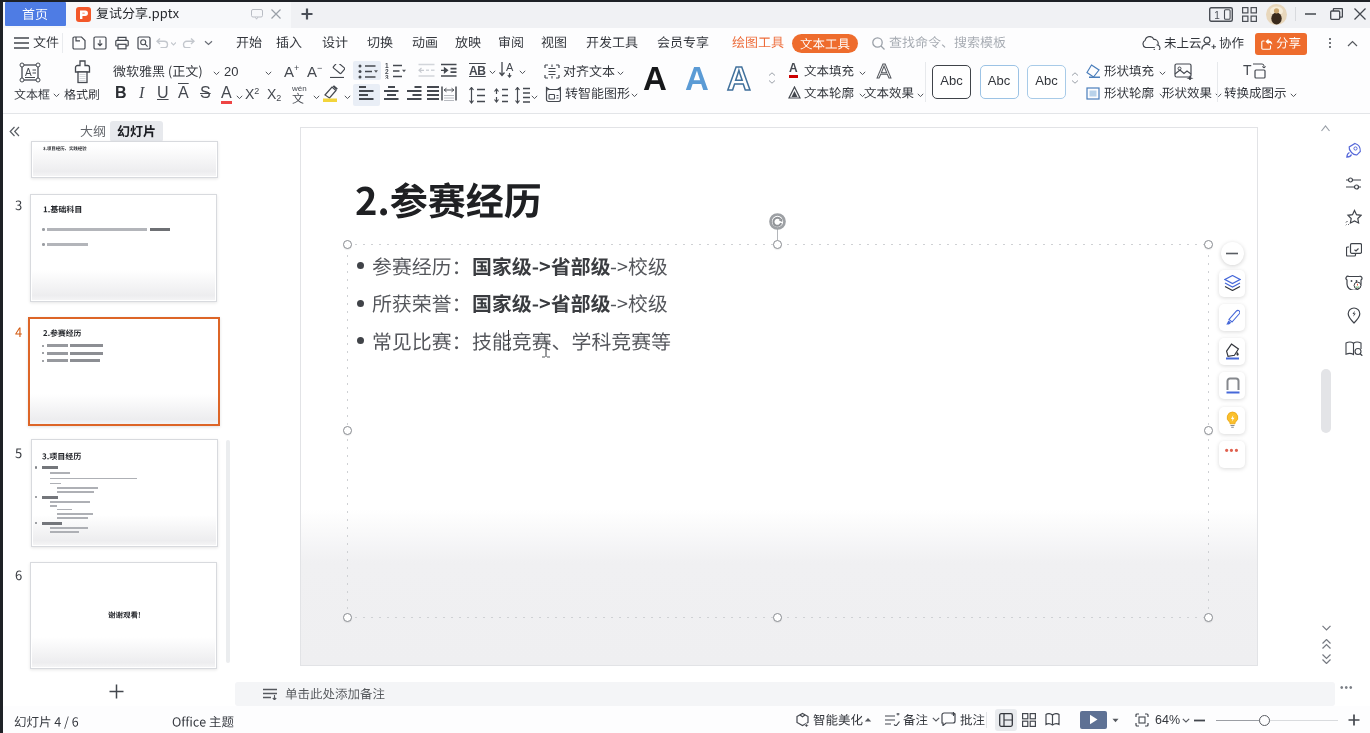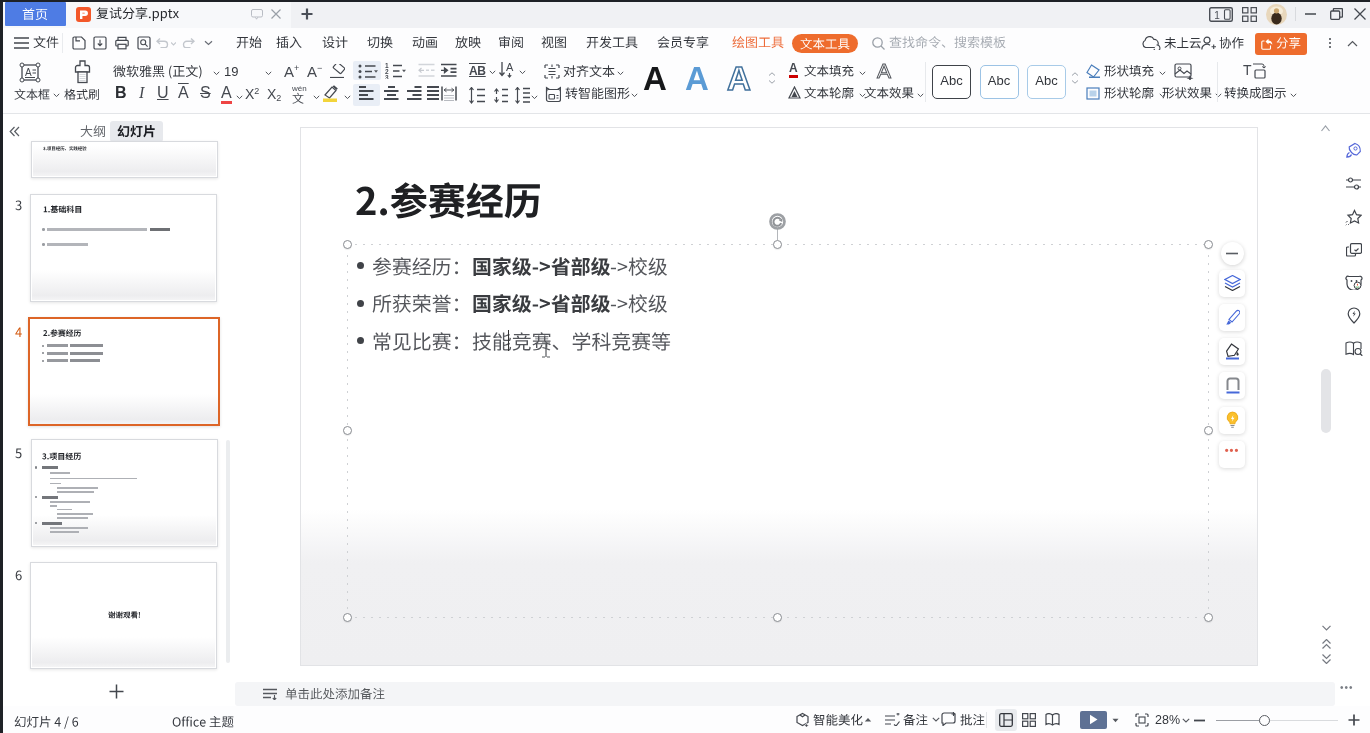--- a/index.html
+++ b/index.html
@@ -190,21 +190,21 @@
 <svg style="position:absolute;left:64.0px;top:85.1px;overflow:visible" width="38.0" height="17.8">
     <path transform="translate(0,13.9)" d="M6.6 -8.8H10V-8H6.6ZM5.5 -3.4H10.6V0.9H9.7V-2.7H6.4V1H5.5ZM5.9 -0.3H10.2V0.4H5.9ZM7 -10.1 7.8 -9.9Q7.5 -9.1 7.1 -8.3Q6.6 -7.6 6.1 -6.9Q5.6 -6.3 5.1 -5.8Q5 -5.9 4.9 -6Q4.7 -6.1 4.6 -6.2Q4.5 -6.3 4.4 -6.4Q5.2 -7.1 5.9 -8Q6.6 -9 7 -10.1ZM9.8 -8.8H9.9L10.1 -8.8L10.7 -8.6Q10.3 -7.4 9.6 -6.5Q9 -5.6 8.2 -4.9Q7.4 -4.2 6.5 -3.6Q5.6 -3.1 4.6 -2.8Q4.5 -2.9 4.4 -3.1Q4.2 -3.4 4.1 -3.5Q5 -3.8 5.9 -4.3Q6.7 -4.7 7.5 -5.4Q8.3 -6 8.9 -6.9Q9.4 -7.7 9.8 -8.6ZM6.6 -8.2Q6.9 -7.3 7.7 -6.5Q8.4 -5.6 9.4 -4.9Q10.4 -4.2 11.7 -3.8Q11.6 -3.7 11.5 -3.6Q11.4 -3.4 11.3 -3.3Q11.2 -3.1 11.2 -3Q9.8 -3.5 8.8 -4.3Q7.8 -5 7 -5.9Q6.3 -6.9 5.9 -7.7ZM0.6 -7.5H4.8V-6.7H0.6ZM2.4 -10.1H3.3V0.9H2.4ZM2.4 -7 3 -6.8Q2.8 -6.1 2.6 -5.3Q2.4 -4.5 2.1 -3.8Q1.8 -3 1.5 -2.4Q1.1 -1.8 0.8 -1.3Q0.7 -1.5 0.6 -1.7Q0.5 -1.9 0.3 -2.1Q0.7 -2.5 1 -3.1Q1.3 -3.6 1.5 -4.3Q1.8 -5 2 -5.6Q2.3 -6.3 2.4 -7ZM3.2 -6.2Q3.3 -6.1 3.6 -5.8Q3.8 -5.5 4 -5.2Q4.3 -4.9 4.5 -4.7Q4.7 -4.4 4.8 -4.3L4.3 -3.6Q4.2 -3.8 4 -4.1Q3.8 -4.4 3.5 -4.7Q3.3 -5 3.1 -5.3Q2.9 -5.6 2.8 -5.8Z M20.5 -9.5 21.1 -10Q21.4 -9.8 21.8 -9.5Q22.1 -9.3 22.4 -9Q22.7 -8.8 22.9 -8.5L22.2 -8Q22.1 -8.2 21.8 -8.5Q21.5 -8.7 21.2 -9Q20.8 -9.3 20.5 -9.5ZM12.7 -7.8H23.4V-7H12.7ZM13.1 -5.2H18.4V-4.3H13.1ZM15.2 -4.7H16.1V-0.4H15.2ZM12.7 -0.3Q13.4 -0.4 14.4 -0.6Q15.4 -0.8 16.5 -1.1Q17.6 -1.3 18.7 -1.5L18.8 -0.7Q17.8 -0.5 16.7 -0.2Q15.7 0 14.7 0.2Q13.8 0.4 13 0.6ZM18.8 -10H19.7Q19.7 -8.4 19.8 -6.9Q20 -5.3 20.2 -4.1Q20.4 -2.8 20.7 -1.9Q21 -1 21.4 -0.5Q21.8 0 22.3 0Q22.5 0 22.6 -0.5Q22.8 -1 22.8 -2.2Q23 -2.1 23.2 -1.9Q23.4 -1.8 23.6 -1.7Q23.5 -0.7 23.4 -0.1Q23.2 0.5 22.9 0.7Q22.7 1 22.2 1Q21.6 1 21.1 0.6Q20.6 0.2 20.2 -0.6Q19.9 -1.3 19.6 -2.3Q19.3 -3.4 19.1 -4.6Q19 -5.8 18.9 -7.2Q18.8 -8.6 18.8 -10Z M31.8 -8.8H32.6V-2.1H31.8ZM34.2 -9.9H35V-0.2Q35 0.2 34.9 0.4Q34.8 0.6 34.5 0.8Q34.3 0.9 33.8 0.9Q33.3 0.9 32.6 0.9Q32.6 0.8 32.5 0.5Q32.4 0.2 32.3 0Q32.8 0 33.3 0Q33.8 0 33.9 0Q34.1 0 34.1 -0Q34.2 -0.1 34.2 -0.2ZM28.2 -6.3H28.9V0.9H28.2ZM30.2 -5H30.9V-1.3Q30.9 -1 30.9 -0.9Q30.8 -0.7 30.6 -0.6Q30.4 -0.5 30.1 -0.5Q29.8 -0.4 29.4 -0.4Q29.4 -0.6 29.3 -0.8Q29.3 -1 29.2 -1.2Q29.5 -1.2 29.7 -1.2Q30 -1.2 30 -1.2Q30.1 -1.2 30.2 -1.2Q30.2 -1.2 30.2 -1.3ZM25.3 -9.4H26.1V-5.3Q26.1 -4.7 26.1 -3.9Q26 -3.1 25.9 -2.3Q25.8 -1.5 25.6 -0.7Q25.4 0.1 25 0.7Q25 0.6 24.8 0.5Q24.7 0.4 24.6 0.4Q24.5 0.3 24.3 0.2Q24.7 -0.4 24.9 -1.1Q25 -1.8 25.1 -2.5Q25.2 -3.3 25.2 -4Q25.3 -4.7 25.3 -5.3ZM25.7 -9.4H30.9V-6.2H25.7V-7.1H30V-8.6H25.7ZM26.3 -5H30.6V-4.2H27V-0.4H26.3Z" fill="#33363c"></path>
   </svg>
 <svg style="position:absolute;left:113.0px;top:60.9px;overflow:visible" width="91.7" height="19.2">
     <path transform="translate(0,15.1)" d="M6.8 -0.2 6.7 -1.1 7 -1.4 8.6 -2.5Q8.6 -2.3 8.7 -2.1Q8.8 -1.9 8.8 -1.7Q8.1 -1.2 7.7 -0.9Q7.3 -0.6 7.1 -0.5Q6.9 -0.3 6.8 -0.2ZM6.8 -0.2Q6.8 -0.3 6.7 -0.5Q6.6 -0.6 6.6 -0.8Q6.5 -0.9 6.4 -1Q6.6 -1.1 6.7 -1.3Q6.8 -1.5 6.8 -1.9V-4.1H7.6V-1Q7.6 -1 7.5 -0.9Q7.4 -0.9 7.2 -0.7Q7 -0.6 6.9 -0.5Q6.8 -0.3 6.8 -0.2ZM9.3 -8.2H12.5V-7.4H9ZM9.3 -10.9 10.2 -10.8Q10 -9.6 9.8 -8.4Q9.6 -7.3 9.3 -6.3Q9 -5.3 8.5 -4.5Q8.4 -4.6 8.3 -4.8Q8.2 -4.9 8.1 -5Q8 -5.2 7.9 -5.3Q8.3 -5.9 8.5 -6.8Q8.8 -7.7 9 -8.8Q9.2 -9.8 9.3 -10.9ZM9.4 -7.2Q9.6 -6 9.8 -4.9Q10 -3.7 10.4 -2.7Q10.8 -1.7 11.3 -1Q11.9 -0.2 12.6 0.2Q12.5 0.3 12.4 0.4Q12.2 0.6 12.1 0.7Q12 0.9 11.9 1Q11.2 0.5 10.7 -0.4Q10.1 -1.2 9.8 -2.2Q9.4 -3.3 9.1 -4.5Q8.9 -5.8 8.7 -7.1ZM11.2 -7.8 12.1 -7.7Q11.8 -5.6 11.4 -4Q10.9 -2.3 10.1 -1.1Q9.3 0.2 8 1.1Q7.9 1 7.8 0.8Q7.7 0.7 7.6 0.6Q7.5 0.4 7.4 0.4Q8.7 -0.4 9.4 -1.6Q10.2 -2.8 10.6 -4.3Q11 -5.9 11.2 -7.8ZM5.6 -10.9H6.4V-7.3H5.6ZM3.9 -9.9H4.6V-7.6H7.3V-9.9H8V-6.7H3.9ZM3.7 -5.8H8V-5H3.7ZM4.5 -4.1H7.3V-3.4H4.5ZM4.3 -4.1H5.1V-2.6Q5.1 -2.1 5 -1.4Q4.9 -0.8 4.7 -0.2Q4.4 0.5 3.9 1Q3.9 0.9 3.7 0.8Q3.6 0.7 3.5 0.5Q3.4 0.4 3.3 0.4Q3.7 -0.1 3.9 -0.6Q4.1 -1.1 4.2 -1.7Q4.3 -2.2 4.3 -2.6ZM2.6 -10.9 3.5 -10.6Q3 -9.8 2.3 -9Q1.6 -8.2 0.9 -7.6Q0.8 -7.7 0.7 -7.8Q0.6 -8 0.5 -8.1Q0.4 -8.3 0.4 -8.3Q0.8 -8.7 1.2 -9.1Q1.6 -9.6 2 -10Q2.4 -10.5 2.6 -10.9ZM2.8 -8.3 3.7 -8Q3.3 -7.3 2.9 -6.5Q2.4 -5.7 1.8 -5Q1.3 -4.3 0.8 -3.8Q0.7 -3.9 0.6 -4Q0.5 -4.2 0.4 -4.4Q0.3 -4.5 0.2 -4.6Q0.9 -5.3 1.7 -6.3Q2.4 -7.3 2.8 -8.3ZM1.9 -5.9 2.8 -6.8 2.8 -6.8V1H1.9Z M20.6 -8.9H24.7V-8H20.6ZM20.7 -10.9 21.6 -10.8Q21.5 -9.7 21.2 -8.7Q21 -7.6 20.6 -6.8Q20.3 -5.9 19.8 -5.2Q19.7 -5.3 19.6 -5.4Q19.4 -5.5 19.3 -5.6Q19.1 -5.7 19 -5.8Q19.4 -6.4 19.8 -7.2Q20.1 -8 20.3 -9Q20.5 -9.9 20.7 -10.9ZM24.5 -8.9H24.6L24.8 -9L25.5 -8.8Q25.3 -8.2 25.2 -7.5Q25.1 -6.9 24.9 -6.3Q24.7 -5.7 24.6 -5.3L23.8 -5.5Q23.9 -5.9 24.1 -6.5Q24.2 -7 24.3 -7.6Q24.4 -8.2 24.5 -8.7ZM21.6 -6.8H22.6V-6.2Q22.6 -5.4 22.5 -4.5Q22.4 -3.6 22.1 -2.7Q21.8 -1.7 21.1 -0.7Q20.5 0.2 19.4 1.1Q19.3 0.9 19.2 0.8Q19.1 0.7 18.9 0.6Q18.8 0.5 18.7 0.4Q19.7 -0.4 20.3 -1.3Q20.9 -2.1 21.2 -3Q21.5 -3.9 21.6 -4.7Q21.6 -5.5 21.6 -6.2ZM22.5 -5.1Q22.7 -3.9 23.1 -2.9Q23.5 -1.8 24.1 -1Q24.7 -0.2 25.6 0.2Q25.5 0.3 25.3 0.5Q25.2 0.6 25.1 0.8Q25 0.9 24.9 1Q24 0.5 23.4 -0.4Q22.8 -1.3 22.4 -2.5Q22 -3.6 21.7 -5ZM13.7 -9.4H19.2V-8.4H13.7ZM16.6 -7.3H17.5V1H16.6ZM13.5 -2.2Q14.2 -2.3 15.2 -2.4Q16.1 -2.5 17.1 -2.7Q18.2 -2.8 19.2 -3L19.3 -2.1Q17.8 -1.9 16.3 -1.6Q14.9 -1.4 13.7 -1.2ZM14.2 -4.3Q14.2 -4.4 14.1 -4.6Q14.1 -4.7 14 -4.9Q14 -5.1 13.9 -5.2Q14.1 -5.2 14.3 -5.5Q14.4 -5.8 14.6 -6.2Q14.7 -6.4 14.9 -6.9Q15.1 -7.4 15.3 -8Q15.5 -8.7 15.8 -9.4Q16 -10.2 16.1 -10.9L17.1 -10.7Q16.8 -9.6 16.5 -8.6Q16.1 -7.6 15.7 -6.6Q15.3 -5.6 14.9 -4.9V-4.8Q14.9 -4.8 14.8 -4.8Q14.7 -4.7 14.6 -4.7Q14.4 -4.6 14.3 -4.5Q14.2 -4.4 14.2 -4.3ZM14.2 -4.3V-5.1L14.8 -5.4H19.1V-4.5H15.2Q14.9 -4.5 14.6 -4.4Q14.3 -4.4 14.2 -4.3Z M27.3 -5.9H32.2V-5H27.3ZM27 -10.2H32V-9.3H27ZM29.6 -5.5 30.4 -5.3Q30 -4.3 29.5 -3.3Q28.9 -2.3 28.3 -1.5Q27.7 -0.6 27.1 -0Q27 -0.2 26.9 -0.3Q26.7 -0.4 26.6 -0.5Q26.5 -0.7 26.4 -0.8Q26.8 -1.1 27.3 -1.7Q27.8 -2.2 28.2 -2.8Q28.6 -3.5 29 -4.2Q29.4 -4.8 29.6 -5.5ZM30.2 -10H31.1V-0.3Q31.1 0.1 31 0.3Q30.8 0.5 30.6 0.7Q30.3 0.8 29.8 0.8Q29.3 0.8 28.6 0.8Q28.6 0.7 28.5 0.4Q28.4 0.1 28.3 -0.1Q28.9 -0.1 29.3 -0.1Q29.8 -0.1 29.9 -0.1Q30.1 -0.1 30.1 -0.1Q30.2 -0.2 30.2 -0.3ZM27.6 -8.8 28.5 -8.8Q28.4 -8.2 28.2 -7.5Q28.1 -6.8 28 -6.1Q27.9 -5.5 27.8 -5H26.9Q27 -5.5 27.1 -6.2Q27.3 -6.8 27.4 -7.5Q27.5 -8.2 27.6 -8.8ZM33.2 -5.9H38.1V-5H33.2ZM33.3 -3.2H38.1V-2.4H33.3ZM33.2 -0.6H38.4V0.3H33.2ZM33.8 -10.9 34.6 -10.7Q34.3 -9.7 33.9 -8.8Q33.6 -7.9 33.1 -7Q32.6 -6.2 32.1 -5.6Q32.1 -5.7 32 -5.8Q31.9 -6 31.7 -6.1Q31.6 -6.2 31.5 -6.3Q32.2 -7.2 32.8 -8.4Q33.4 -9.6 33.8 -10.9ZM33.7 -8.5H38.3V-7.6H33.7V1H32.9V-7.7L33.6 -8.5ZM35.6 -8.1H36.4V-0.2H35.6ZM35.2 -10.5 35.9 -10.8Q36.1 -10.3 36.3 -9.8Q36.5 -9.2 36.6 -8.8L35.8 -8.5Q35.8 -8.9 35.6 -9.5Q35.4 -10 35.2 -10.5Z M42 -9.6V-6.8H49V-9.6ZM41 -10.4H49.9V-6H41ZM42.7 -9 43.3 -9.3Q43.6 -8.8 43.9 -8.3Q44.1 -7.8 44.2 -7.4L43.5 -7.1Q43.4 -7.5 43.2 -8Q43 -8.6 42.7 -9ZM40.8 -4.9H50.2V-4.1H40.8ZM39.7 -2.9H51.3V-2H39.7ZM45 -10.1H46V-2.5H45ZM47.6 -9.3 48.3 -9Q48 -8.5 47.7 -7.9Q47.4 -7.4 47.2 -7L46.6 -7.2Q46.7 -7.5 46.9 -7.9Q47.1 -8.2 47.3 -8.6Q47.4 -9 47.6 -9.3ZM43.4 -1.2 44.3 -1.2Q44.5 -0.7 44.5 -0.1Q44.6 0.5 44.6 0.8L43.7 1Q43.7 0.6 43.6 -0Q43.5 -0.7 43.4 -1.2ZM46.1 -1.1 47 -1.3Q47.2 -0.8 47.5 -0.3Q47.7 0.3 47.8 0.7L46.8 1Q46.7 0.5 46.5 -0.1Q46.3 -0.7 46.1 -1.1ZM48.7 -1.2 49.6 -1.5Q49.9 -1.2 50.3 -0.8Q50.6 -0.4 50.9 -0Q51.2 0.4 51.4 0.7L50.4 1.1Q50.3 0.7 50 0.4Q49.7 -0 49.4 -0.4Q49.1 -0.9 48.7 -1.2ZM41.2 -1.5 42.1 -1.3Q41.9 -0.7 41.5 0Q41.1 0.7 40.6 1.1L39.7 0.7Q40.2 0.3 40.6 -0.3Q41 -0.9 41.2 -1.5Z M58 2.5Q57.1 1.1 56.6 -0.5Q56.1 -2.1 56.1 -4Q56.1 -6 56.6 -7.6Q57.1 -9.2 58 -10.6L58.7 -10.3Q57.9 -8.9 57.5 -7.3Q57.1 -5.7 57.1 -4Q57.1 -2.4 57.5 -0.8Q57.9 0.8 58.7 2.2Z M60.5 -10H71.2V-9H60.5ZM66.1 -5.5H70.7V-4.6H66.1ZM60 -0.5H71.7V0.5H60ZM65.6 -9.6H66.7V-0H65.6ZM61.8 -6.6H62.8V0H61.8Z M81.7 -8.2 82.7 -7.9Q81.9 -5.5 80.6 -3.8Q79.3 -2.1 77.5 -0.9Q75.8 0.2 73.4 1Q73.3 0.9 73.2 0.7Q73.1 0.5 73 0.4Q72.9 0.2 72.8 0.1Q75.1 -0.6 76.8 -1.7Q78.6 -2.8 79.8 -4.4Q81 -6 81.7 -8.2ZM75.8 -8.1Q76.6 -6.1 77.8 -4.5Q79.1 -2.8 80.8 -1.7Q82.6 -0.5 84.9 0.1Q84.8 0.2 84.6 0.3Q84.5 0.5 84.4 0.6Q84.3 0.8 84.2 0.9Q81.9 0.3 80.1 -0.9Q78.3 -2.1 77 -3.9Q75.8 -5.7 74.9 -7.8ZM73 -8.6H84.7V-7.7H73ZM77.8 -10.7 78.8 -11Q79.1 -10.5 79.4 -10Q79.7 -9.4 79.8 -9L78.8 -8.7Q78.6 -9.1 78.4 -9.6Q78.1 -10.2 77.8 -10.7Z M86.6 2.5 85.9 2.2Q86.7 0.8 87.1 -0.8Q87.5 -2.4 87.5 -4Q87.5 -5.7 87.1 -7.3Q86.7 -8.9 85.9 -10.3L86.6 -10.6Q87.5 -9.2 88 -7.6Q88.5 -6 88.5 -4Q88.5 -2.1 88 -0.5Q87.5 1.1 86.6 2.5Z" fill="#33363c"></path>
   </svg>
 <svg style="position:absolute;left:213px;top:71px" width="7" height="5" viewBox="0 0 7 5" fill="none">
     <path d="M0.8 0.8 L3.5 3.6 L6.2 0.8" stroke="#55585e" stroke-width="1"></path>
   </svg>
 <div style="position:absolute;left:222px;top:62px;width:0px;height:0px"></div>
-<div style="position:absolute;left:224px;top:64px;font-size:13px;color:#33363c">19</div>
+<div style="position:absolute;left:224px;top:64px;font-size:13px;color:#33363c">20</div>
 <svg style="position:absolute;left:265px;top:71px" width="7" height="5" viewBox="0 0 7 5" fill="none">
     <path d="M0.8 0.8 L3.5 3.6 L6.2 0.8" stroke="#55585e" stroke-width="1"></path>
   </svg>
 <div style="position:absolute;left:284px;top:63px;font-size:15px;color:#454950">A<span style="font-size:9px;vertical-align:6px">+</span></div>
 <div style="position:absolute;left:307px;top:63px;font-size:15px;color:#454950">A<span style="font-size:9px;vertical-align:6px">−</span></div>
 <svg style="position:absolute;left:329px;top:64px" width="16" height="14" viewBox="0 0 16 14" fill="none">
     <rect x="5" y="0.5" width="10" height="7" rx="1" transform="rotate(40 10 4)" stroke="#454950" stroke-width="1.2"></rect>
     <path d="M1 13.5H15" stroke="#454950" stroke-width="1.2"></path>
   </svg>
 <div style="position:absolute;left:115px;top:84px;font-size:16px;font-weight:bold;color:#2b2e33">B</div>
@@ -695,21 +695,21 @@
 <svg style="position:absolute;left:1089px;top:714px" width="9" height="11" viewBox="0 0 9 11" fill="none">
     <path d="M1 0.8 L8.5 5.5 L1 10.2 Z" fill="#fff"></path>
   </svg>
 <svg style="position:absolute;left:1112px;top:718px" width="7" height="5" viewBox="0 0 7 5" fill="none">
     <path d="M0.5 0.8 L3.5 4.2 L6.5 0.8 Z" fill="#55585e"></path>
   </svg>
 <svg style="position:absolute;left:1135px;top:713px" width="14" height="14" viewBox="0 0 14 14" fill="none">
     <path d="M1 4 V2 A1 1 0 0 1 2 1 H4 M10 1 H12 A1 1 0 0 1 13 2 V4 M13 10 V12 A1 1 0 0 1 12 13 H10 M4 13 H2 A1 1 0 0 1 1 12 V10" stroke="#43474e" stroke-width="1.2"></path>
     <rect x="4" y="4" width="6" height="6" stroke="#43474e" stroke-width="1.1"></rect>
   </svg>
-<div style="position:absolute;left:1155px;top:713px;font-size:12.5px;color:#33363c">28%</div>
+<div style="position:absolute;left:1155px;top:713px;font-size:12.5px;color:#33363c">64%</div>
 <svg style="position:absolute;left:1182px;top:718px" width="8" height="5" viewBox="0 0 8 5" fill="none">
     <path d="M0.8 0.8 L4 4 L7.2 0.8" stroke="#55585e" stroke-width="1.1"></path>
   </svg>
 <svg style="position:absolute;left:1194px;top:719px" width="11" height="3" viewBox="0 0 11 3" fill="none">
     <path d="M0 1.5 H11" stroke="#43474e" stroke-width="1.8"></path>
   </svg>
 <div style="position:absolute;left:1216px;top:719.5px;width:49px;height:1.5px;background:#9b9ea4"></div>
 <div style="position:absolute;left:1265px;top:719.5px;width:73px;height:1.5px;background:#d9dbde"></div>
 <div style="position:absolute;left:1259px;top:714.5px;width:11px;height:11px;background:#fdfdfe;border:1.5px solid #595c62;border-radius:50%"></div>
 <svg style="position:absolute;left:1348px;top:714px" width="12" height="12" viewBox="0 0 12 12" fill="none">

